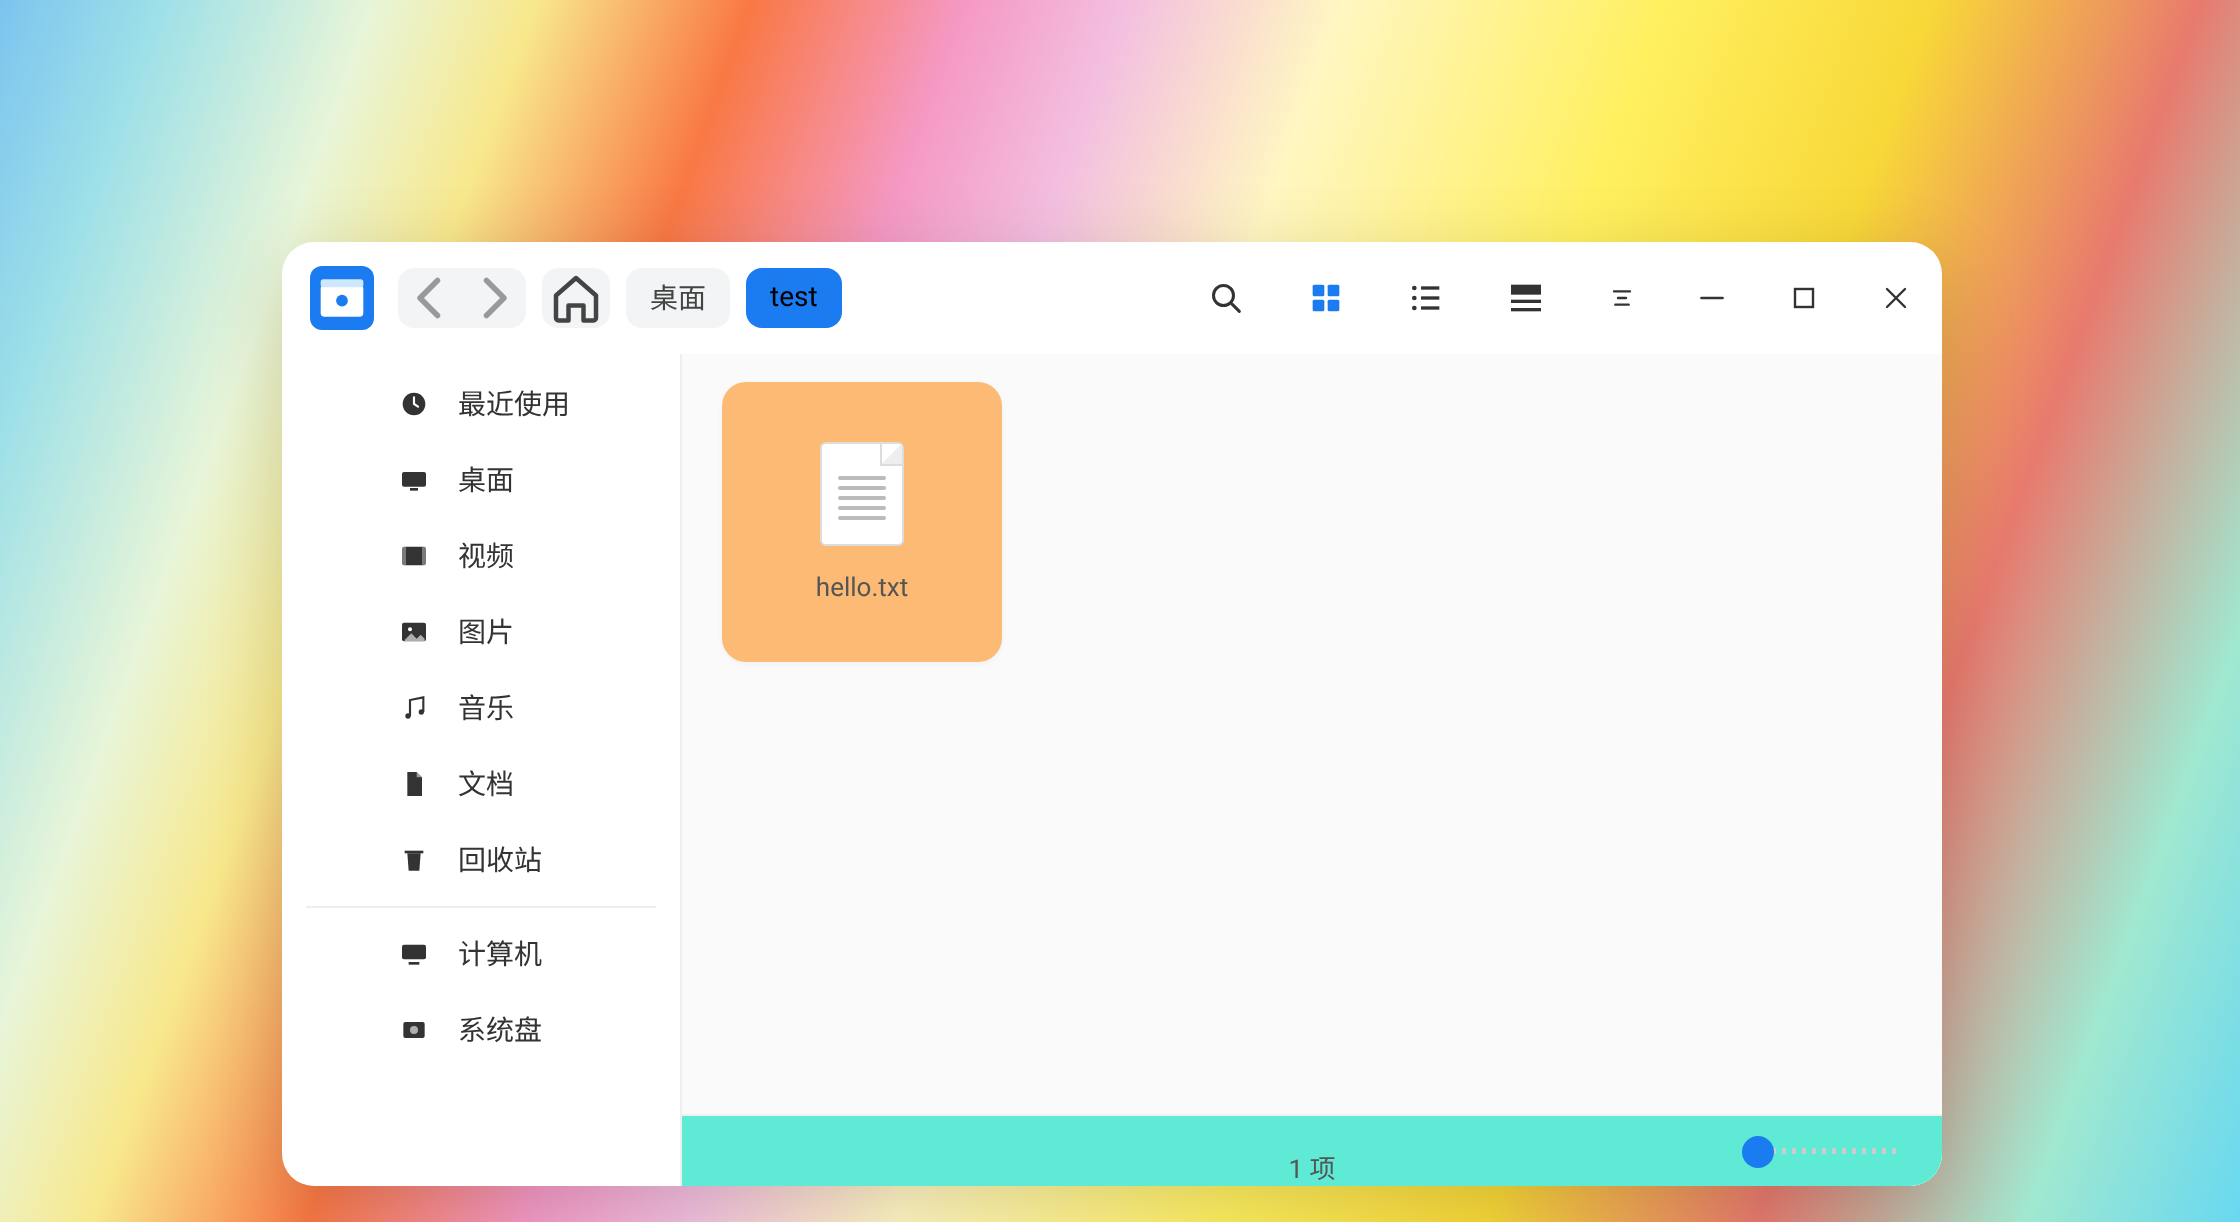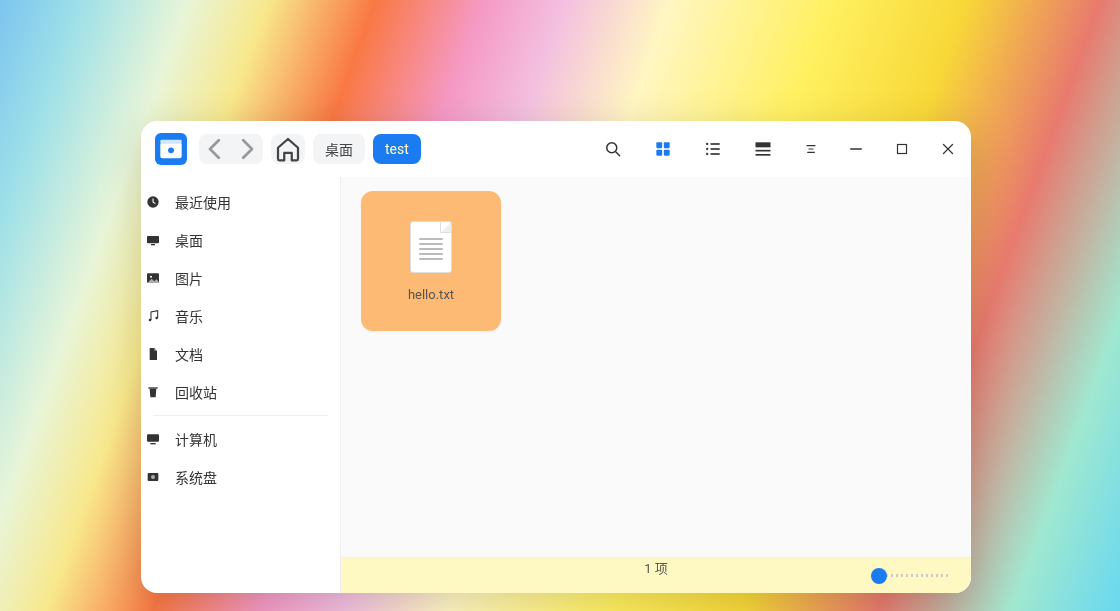--- a/index.html
+++ b/index.html
@@ -41,21 +41,21 @@
   display: flex; align-items: center; justify-content: center;
   color: #999; cursor: pointer;
 }
 .btn {
   height: 30px; padding: 0 12px;
   background: #f3f4f6; border-radius: 8px;
   display: flex; align-items: center; justify-content: center;
   color: #444; font-size: 14px; cursor: pointer;
 }
 .btn.icon-only { width: 34px; padding: 0; }
-.btn.active { background: #1b7bf0; color: #fef9c3; padding-left: 12px; }
+.btn.active { background: #1b7bf0; color: #000000; padding-left: 12px; }
 .spacer { flex: 1; }
 .tool-icons { display: flex; gap: 30px; align-items: center; margin-right: 20px; }
 .tool-icon {
   width: 20px; height: 20px; color: #333;
   display: flex; align-items: center; justify-content: center;
   cursor: pointer;
 }
 .tool-icon.accent { color: #1b7bf0; }
 .win-controls { display: flex; gap: 28px; align-items: center; }
 .win-btn {
@@ -63,22 +63,22 @@
   display: flex; align-items: center; justify-content: center;
   cursor: pointer;
 }
 .body { flex: 1; display: flex; overflow: hidden; }
 .sidebar {
   width: 200px; border-right: 1px solid #eee;
   padding-top: 6px; overflow-y: auto;
 }
 .sb-item {
   height: 38px; display: flex; align-items: center;
-  padding-left: 4px; gap: 14px;
-  font-size: 14px; color: #333; cursor: pointer;
+  padding-left: 18px; gap: 14px;
+  font-size: 14px; color: #333; cursor: pointer; margin-left: 40px;
 }
 .sb-icon { width: 16px; height: 16px; color: #333; display:flex; align-items:center; justify-content:center; }
 .sb-divider { height: 1px; background: #eee; margin: 4px 12px; }
 .content {
   flex: 1; display: flex; flex-direction: column;
   background: #fafafa;
 }
 .files {
   flex: 1; padding: 14px 20px;
   display: flex; flex-wrap: wrap; align-content: flex-start;
@@ -101,23 +101,23 @@
   content: ""; position: absolute; top: 0; right: 0;
   width: 10px; height: 10px;
   background: linear-gradient(135deg, transparent 50%, #eee 50%);
   border-left: 1px solid #ddd; border-bottom: 1px solid #ddd;
 }
 .file-lines { position: absolute; left: 8px; right: 8px; top: 16px; bottom: 10px;
   display: flex; flex-direction: column; gap: 3px; }
 .file-lines span { height: 2px; background: #bbb; border-radius: 1px; }
 .file-name { font-size: 13px; color: #555; }
 .statusbar {
-  height: 36px; display: flex; align-items: flex-start; justify-content: center;
+  height: 36px; display: flex; align-items: flex-end; justify-content: center;
   font-size: 13px; color: #555; position: relative;
-  background: #fef9c3; border-top: 1px solid #f0f0f0;
+  background: #5eead4; border-top: 1px solid #f0f0f0;
 }
 .zoom {
   position: absolute; right: 20px; top: 50%; transform: translateY(-50%);
   width: 80px; height: 6px; display: flex; align-items: center;
 }
 .zoom-track {
   width: 100%; height: 3px;
   background: repeating-linear-gradient(90deg,#ccc 0 2px,transparent 2px 5px);
   border-radius: 2px;
 }
@@ -241,20 +241,30 @@
               <rect x="3" y="6" width="18" height="11" rx="1.5" fill="currentColor"></rect>
               <rect x="9" y="18" width="6" height="2" fill="currentColor"></rect>
             </svg>
           </span>
         <span>桌面</span>
       </div>
       <div class="sb-item">
         <span class="sb-icon">
             <svg viewBox="0 0 24 24">
               <rect x="3" y="5" width="18" height="14" rx="1.5" fill="currentColor"></rect>
+              <rect x="3" y="5" width="3" height="14" fill="#fff" opacity="0.35"></rect>
+              <rect x="18" y="5" width="3" height="14" fill="#fff" opacity="0.35"></rect>
+            </svg>
+          </span>
+        <span>视频</span>
+      </div>
+      <div class="sb-item">
+        <span class="sb-icon">
+            <svg viewBox="0 0 24 24">
+              <rect x="3" y="5" width="18" height="14" rx="1.5" fill="currentColor"></rect>
               <circle cx="9" cy="10" r="1.5" fill="#fff"></circle>
               <path d="M5 18l5-5 4 4 3-3 3 3v2H5z" fill="#fff" opacity="0.6"></path>
             </svg>
           </span>
         <span>图片</span>
       </div>
       <div class="sb-item">
         <span class="sb-icon">
             <svg viewBox="0 0 24 24">
               <path d="M9 18V6l10-2v11" stroke="currentColor" stroke-width="1.6" fill="none"></path>

